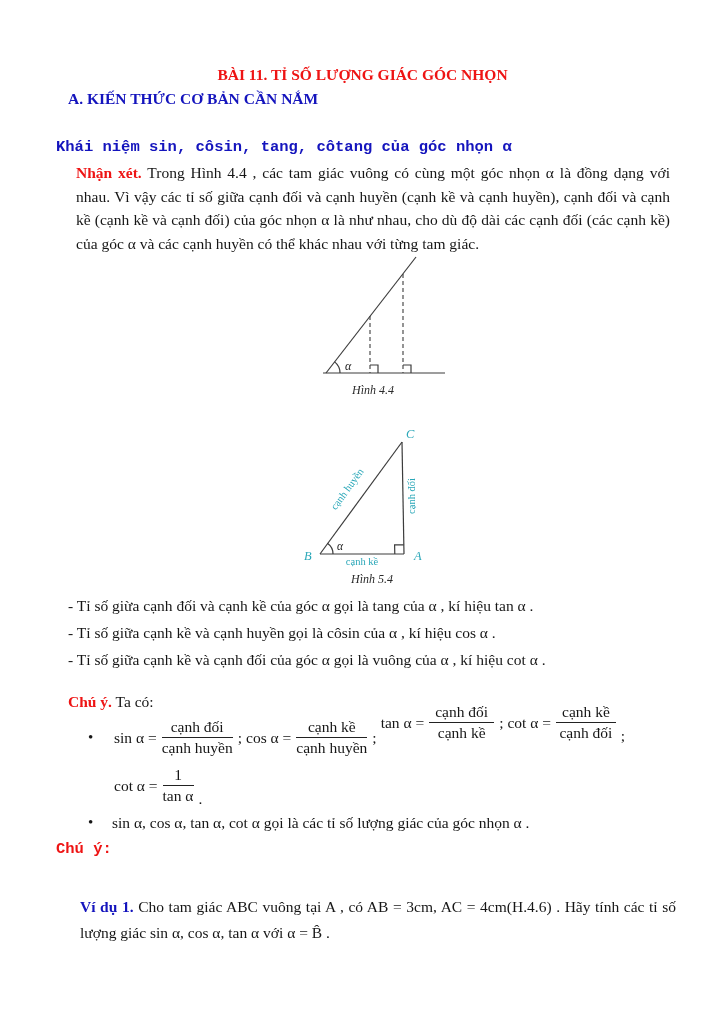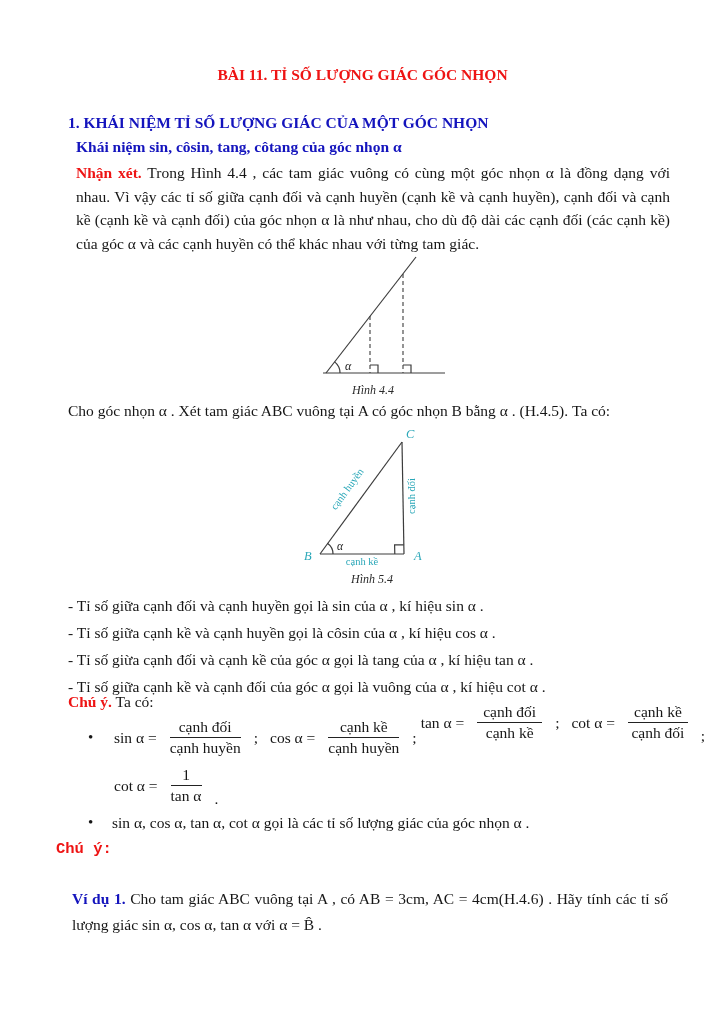--- a/index.html
+++ b/index.html
@@ -14,21 +14,21 @@
   .page{
     position:relative;width:725px;height:1024px;background:#fff;overflow:hidden;
     font-family:"Liberation Serif","DejaVu Serif",serif;
     font-size:15.5px;color:var(--ink);border-radius:11px;
   }
   .abs{position:absolute;}
 
   .title{top:66px;left:0;width:725px;text-align:center;font-weight:bold;color:var(--title-red);}
   .h-a{top:90px;left:68px;font-weight:bold;color:var(--heading-blue);}
   .h-1{top:114px;left:68px;font-weight:bold;color:var(--heading-blue);}
-  .h-sub{top:138px;left:76px;font-weight:bold;color:var(--heading-blue);}
+  .h-sub{top:138px;left:56px;font-weight:bold;color:var(--heading-blue);font-family:Liberation Mono, monospace;}
 
   .remark{top:161px;left:76px;width:594px;text-align:justify;line-height:23.6px;}
   .remark .lbl{font-weight:bold;color:var(--title-red);}
 
   .figure{display:flex;flex-direction:column;align-items:center;}
   .fig44{top:252px;left:288px;width:170px;}
   .fig45{top:428px;left:292px;width:160px;}
   .fig-caption{font-style:italic;font-size:12px;color:#2b2b2b;margin-top:4px;}
   svg text{font-family:"Liberation Serif","DejaVu Serif",serif;}
   .svgline{stroke:var(--line);stroke-width:1.2;fill:none;}
@@ -37,84 +37,82 @@
   .vertex{fill:var(--label-cyan);font-size:12.5px;font-style:italic;}
 
   .introline{top:402px;left:68px;width:594px;}
 
   .defs{top:592px;left:68px;width:600px;line-height:27px;}
   .note1{top:693px;left:68px;}
   .note1 .lbl,.note2 .lbl{font-weight:bold;color:var(--title-red);}
 
   .formula-row{top:718px;left:88px;display:flex;align-items:center;}
   .bullet{width:24px;font-size:15px;}
-  .fg{display:inline-flex;align-items:center;white-space:nowrap;gap:8px;}
+  .fg{display:inline-flex;align-items:center;white-space:nowrap;}
   .fg .op{margin:0 2px;}
   .frac{display:inline-block;text-align:center;vertical-align:middle;margin:0 3px;}
   .frac .num{display:block;border-bottom:1.2px solid #222;padding:0 6px 1px;}
   .frac .den{display:block;padding-top:1px;}
   .raised{transform:translateY(-15px);}
   .sep-low{align-self:flex-end;transform:translateY(3px);margin-left:2px;}
 
   .cot-line{top:766px;left:112px;display:flex;align-items:center;}
   .bullet2{top:814px;left:88px;display:flex;}
   .note2{top:840px;left:56px;font-family:Liberation Mono, monospace;}
   .plainline{top:858px;left:68px;width:600px;}
   .example{top:882px;left:68px;width:596px;text-align:justify;line-height:25.5px;}
   .example .lbl{font-weight:bold;color:var(--heading-blue);}
 </style>
 </head>
 <body>
 
 <div class="page">
 
   <div class="abs title">BÀI 11. TỈ SỐ LƯỢNG GIÁC GÓC NHỌN</div>
-  <div class="abs h-1">1. KHÁI NIỆM TỈ SỐ LƯỢNG GIÁC CỦA MỘT GÓC NHỌN</div>
+  <div class="abs h-a">A. KIẾN THỨC CƠ BẢN CẦN NẮM</div>
   <div class="abs h-sub">Khái niệm sin, côsin, tang, côtang của góc nhọn α</div>
 
   <p class="abs remark" style="margin:0;"><span class="lbl">Nhận xét.</span><span> Trong Hình 4.4 , các tam giác vuông có cùng một góc nhọn α  là đồng dạng với nhau. Vì vậy các tỉ số giữa cạnh đối và cạnh huyền (cạnh kề và cạnh huyền), cạnh đối và cạnh kề (cạnh kề và cạnh đối) của góc nhọn α  là như nhau, cho dù độ dài các cạnh đối (các cạnh kề) của góc α  và các cạnh huyền có thể khác nhau với từng tam giác.</span></p>
 
   <div class="abs figure fig44">
     <svg width="160" height="127" viewBox="0 0 160 127">
       <line class="svgline" x1="30" y1="121" x2="152" y2="121"></line>
       <line class="svgline" x1="33" y1="121" x2="123" y2="5"></line>
       <line class="svgdash" x1="77" y1="64" x2="77" y2="121"></line>
       <line class="svgdash" x1="110" y1="22" x2="110" y2="121"></line>
       <path class="svgline" d="M77 113 H85 V121"></path>
       <path class="svgline" d="M110 113 H118 V121"></path>
       <path class="svgline" d="M47 121 A14 14 0 0 0 41.6 109.9"></path>
       <text x="52" y="118" font-size="12" font-style="italic" fill="#222">α</text>
     </svg>
     <div class="fig-caption">Hình 4.4</div>
   </div>
 
-  <div class="abs introline">Cho góc nhọn α . Xét tam giác ABC vuông tại A  có góc nhọn B  bằng α . (H.4.5). Ta có:</div>
 
   <div class="abs figure fig45">
     <svg width="160" height="140" viewBox="0 0 160 140">
       <line class="svgline" x1="28" y1="126" x2="112" y2="126"></line>
       <line class="svgline" x1="112" y1="126" x2="110" y2="14"></line>
       <line class="svgline" x1="28" y1="126" x2="110" y2="14"></line>
       <path class="svgline" d="M102.8 126 L102.6 116.8 L111.8 116.8"></path>
       <path class="svgline" d="M41 126 A13 13 0 0 0 35.4 115.3"></path>
       <text x="45" y="122" font-size="11.5" font-style="italic" fill="#222">α</text>
       <text x="12" y="132" class="vertex">B</text>
       <text x="122" y="132" class="vertex">A</text>
       <text x="114" y="10" class="vertex">C</text>
       <text class="cyantext" text-anchor="middle" transform="translate(58,63) rotate(-54)">cạnh huyền</text>
       <text class="cyantext" text-anchor="middle" transform="translate(123,68) rotate(-90)">cạnh đối</text>
       <text class="cyantext" text-anchor="middle" x="70" y="137">cạnh kề</text>
     </svg>
     <div class="fig-caption">Hình 5.4</div>
   </div>
 
   <div class="abs defs">
-    <div>- Tỉ số giữa cạnh đối và cạnh huyền gọi là sin  của α , kí hiệu sin α .</div>
+    <div>- Tỉ số giừa cạnh đối và cạnh kề của góc α  gọi là tang của α , kí hiệu tan α .</div>
     <div>- Tỉ số giữa cạnh kề và cạnh huyền gọi là côsin của α , kí hiệu cos α .</div>
-    <div>- Tỉ số giừa cạnh đối và cạnh kề của góc α  gọi là tang của α , kí hiệu tan α .</div>
     <div>- Tỉ số giữa cạnh kề và cạnh đối của góc α  gọi là vuông của α , kí hiệu cot α .</div>
   </div>
 
   <div class="abs note1"><span class="lbl">Chú ý.</span><span> Ta có:</span></div>
 
   <div class="abs formula-row">
     <span class="bullet">•</span>
     <span class="fg">
       <span class="op">sin α =</span>
       <span class="frac">
@@ -157,15 +155,15 @@
   </div>
 
   <div class="abs bullet2">
     <span class="bullet">•</span>
     <span style="">sin α, cos α, tan α, cot α  gọi là các tỉ số lượng giác của góc nhọn α .</span>
   </div>
 
   <div class="abs note2"><span class="lbl">Chú ý:</span><span></span></div>
 
 
-  <p class="abs example" style="margin:4px;"><span class="lbl">Ví dụ 1.</span><span>  Cho tam giác  ABC vuông tại  A , có  AB = 3cm, AC = 4cm(H.4.6) . Hãy tính các tỉ số lượng giác  sin α, cos α, tan α  với  α = B̂ .</span></p>
+  <p class="abs example" style="margin:12px;"><span class="lbl">Ví dụ 1.</span><span>  Cho tam giác  ABC vuông tại  A , có  AB = 3cm, AC = 4cm(H.4.6) . Hãy tính các tỉ số lượng giác  sin α, cos α, tan α  với  α = B̂ .</span></p>
 
 </div>
 
 </body></html>

